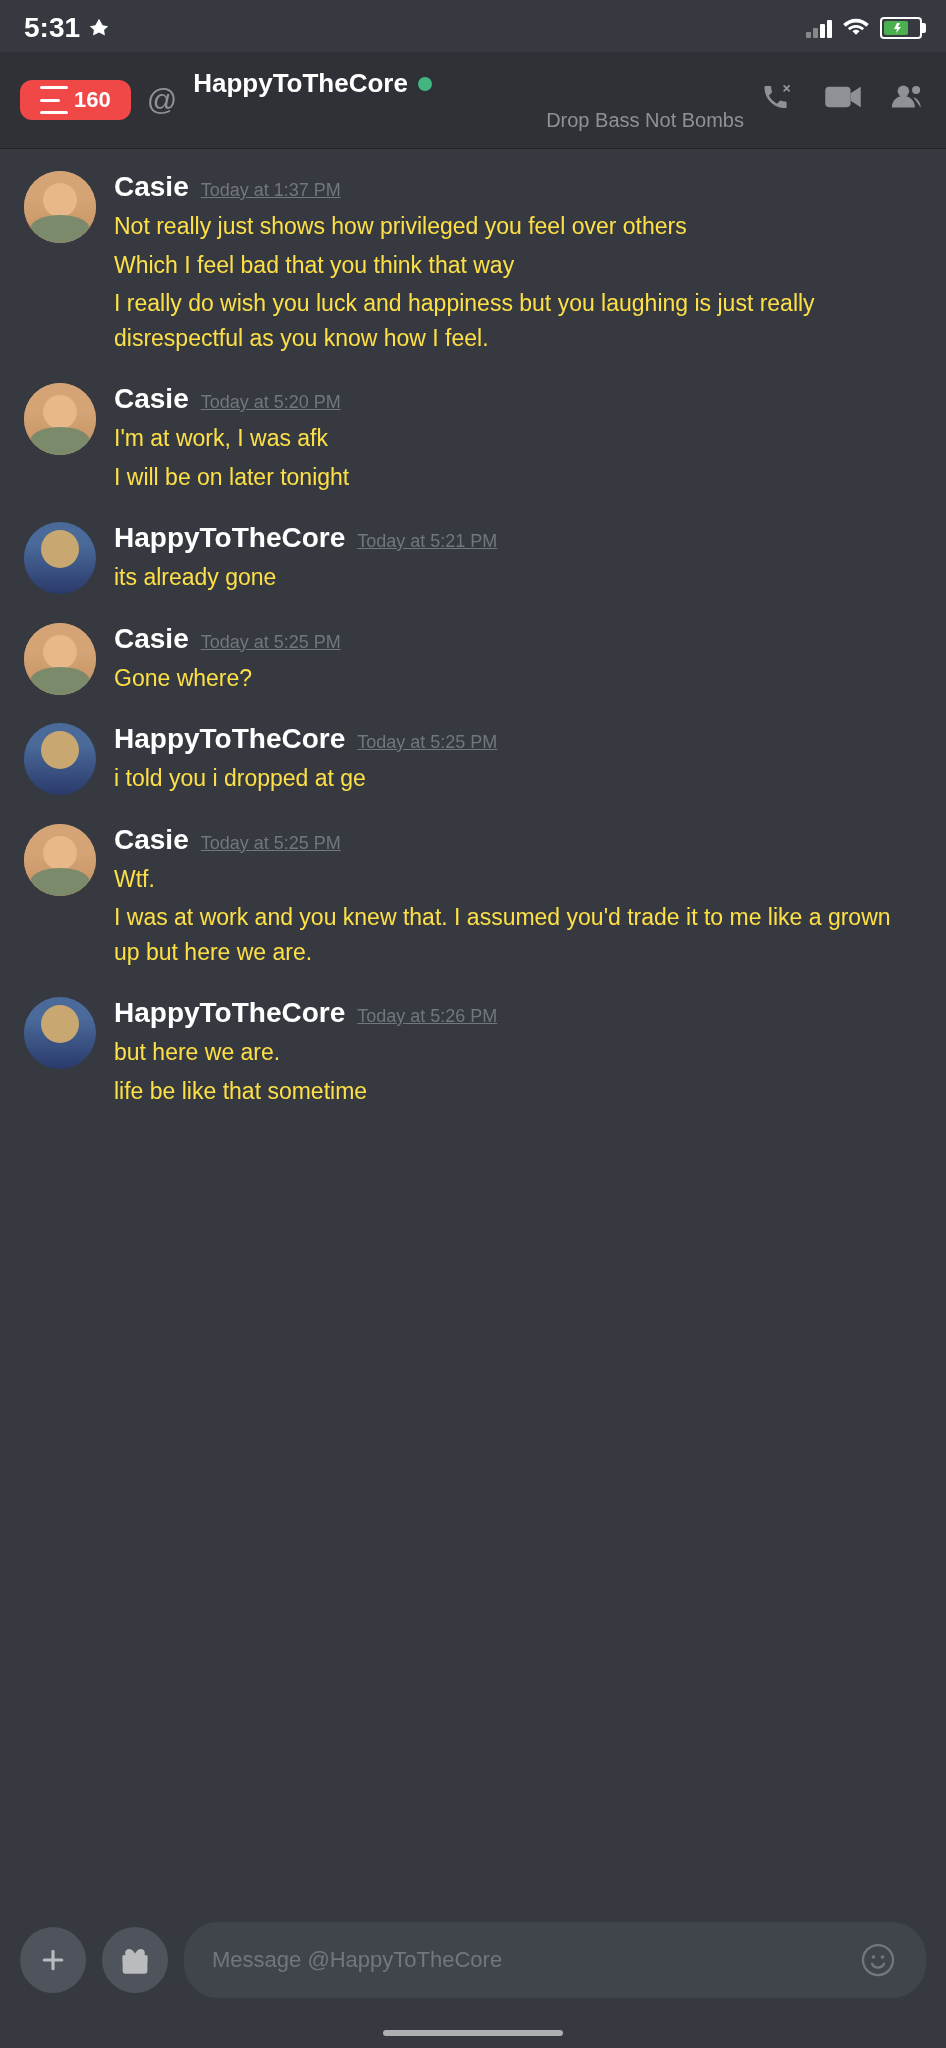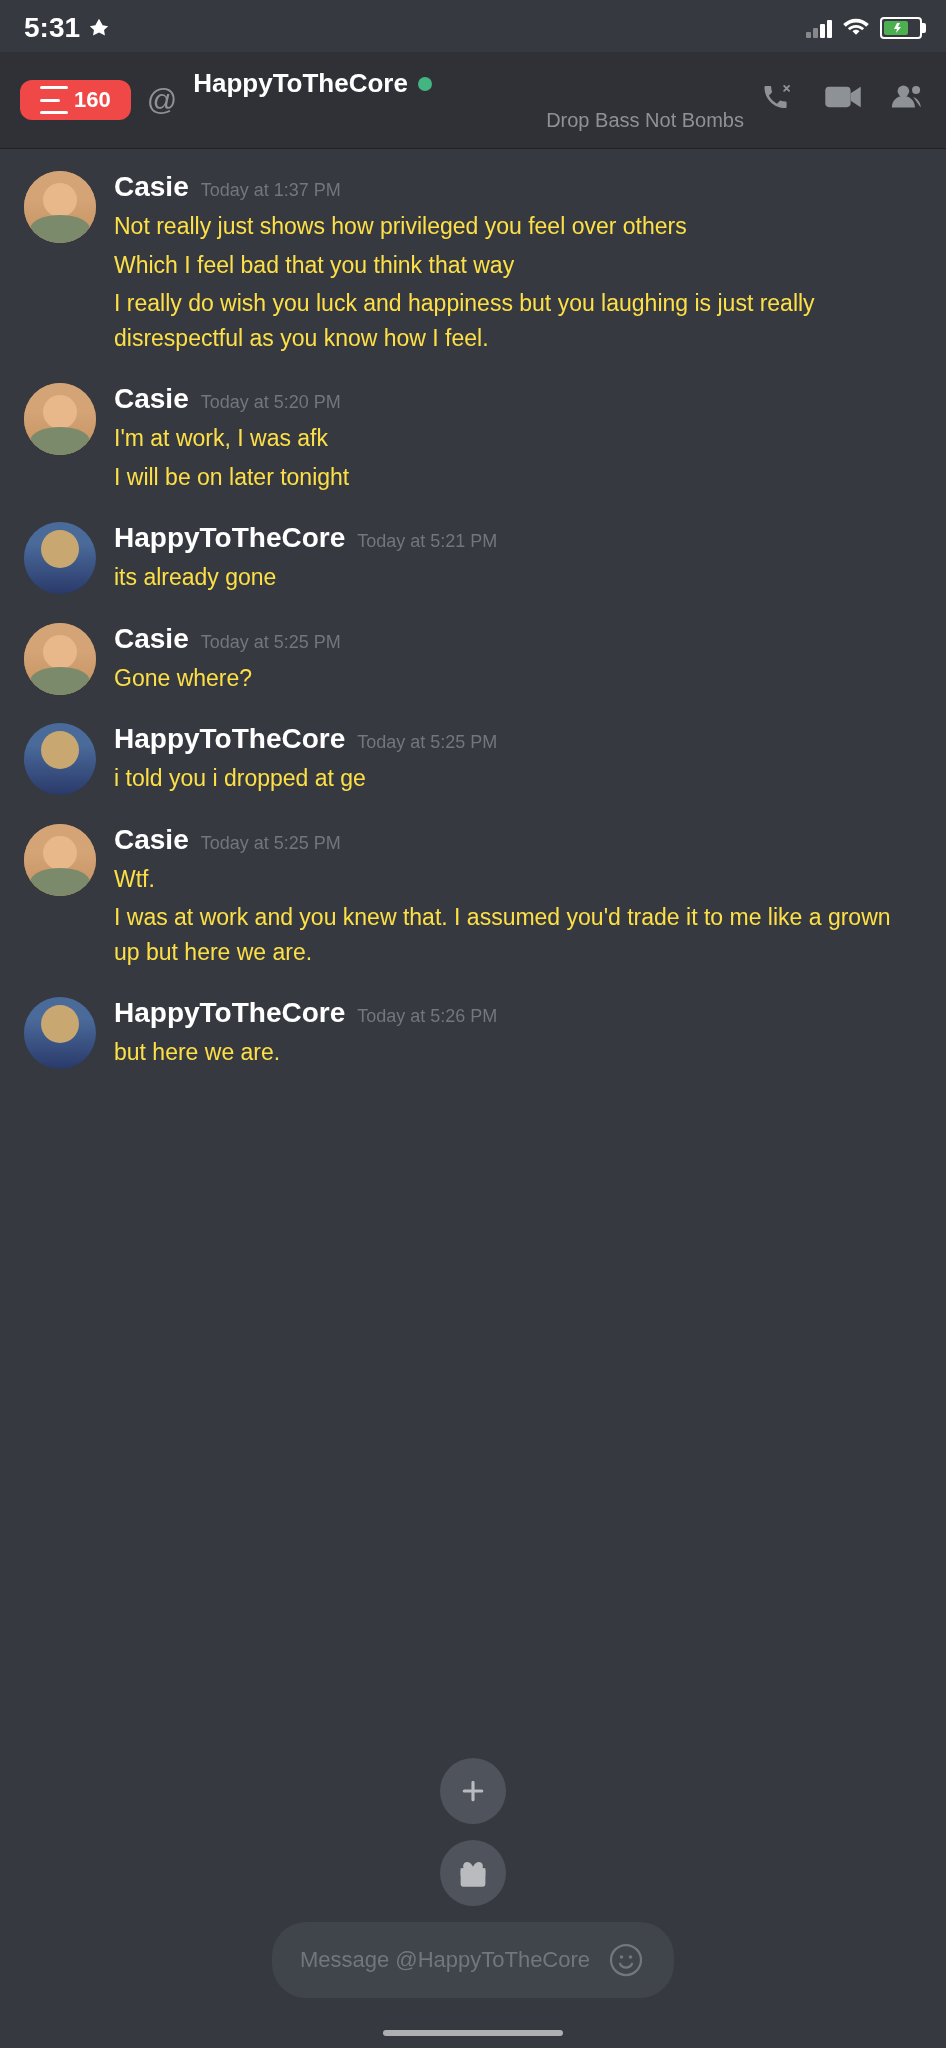--- a/index.html
+++ b/index.html
@@ -263,40 +263,40 @@
       font-size: 28px;
       font-weight: 600;
       color: #fff;
     }
     .message-author.happy-author {
       color: #fff;
     }
     .message-timestamp {
       font-size: 18px;
       color: #72767d;
+      text-decoration: underline;
     }
     .message-text {
       font-size: 23px;
       line-height: 1.5;
       color: #fde047;
       margin-bottom: 4px;
     }
 
     
     .input-bar {
       position: fixed;
       bottom: 0;
       left: 0;
       width: 946px;
       background: #36393f;
       padding: 20px 20px 50px 20px;
       display: flex;
       align-items: center;
       gap: 16px;
-      flex-direction: column;
     }
     .input-action-btn {
       width: 66px;
       height: 66px;
       border-radius: 50%;
       background: #4f545c;
       display: flex;
       align-items: center;
       justify-content: center;
       cursor: pointer;
@@ -506,20 +506,21 @@
   <div class="message-group">
     <div class="avatar avatar-happy">
       <div class="happy-face"></div>
     </div>
     <div class="message-content">
       <div class="message-header">
         <span class="message-author happy-author">HappyToTheCore</span>
         <span class="message-timestamp">Today at 5:26 PM</span>
       </div>
       <div class="message-text">but here we are.</div>
+      <div class="message-text">life be like that sometime</div>
     </div>
   </div>
 
 </div>
 
 <div class="input-bar">
   <button class="input-action-btn">
     <svg viewBox="0 0 24 24">
       <path d="M12 5v14M5 12h14" stroke="#b9bbbe" stroke-width="2.5" stroke-linecap="round" fill="none"></path>
     </svg>

